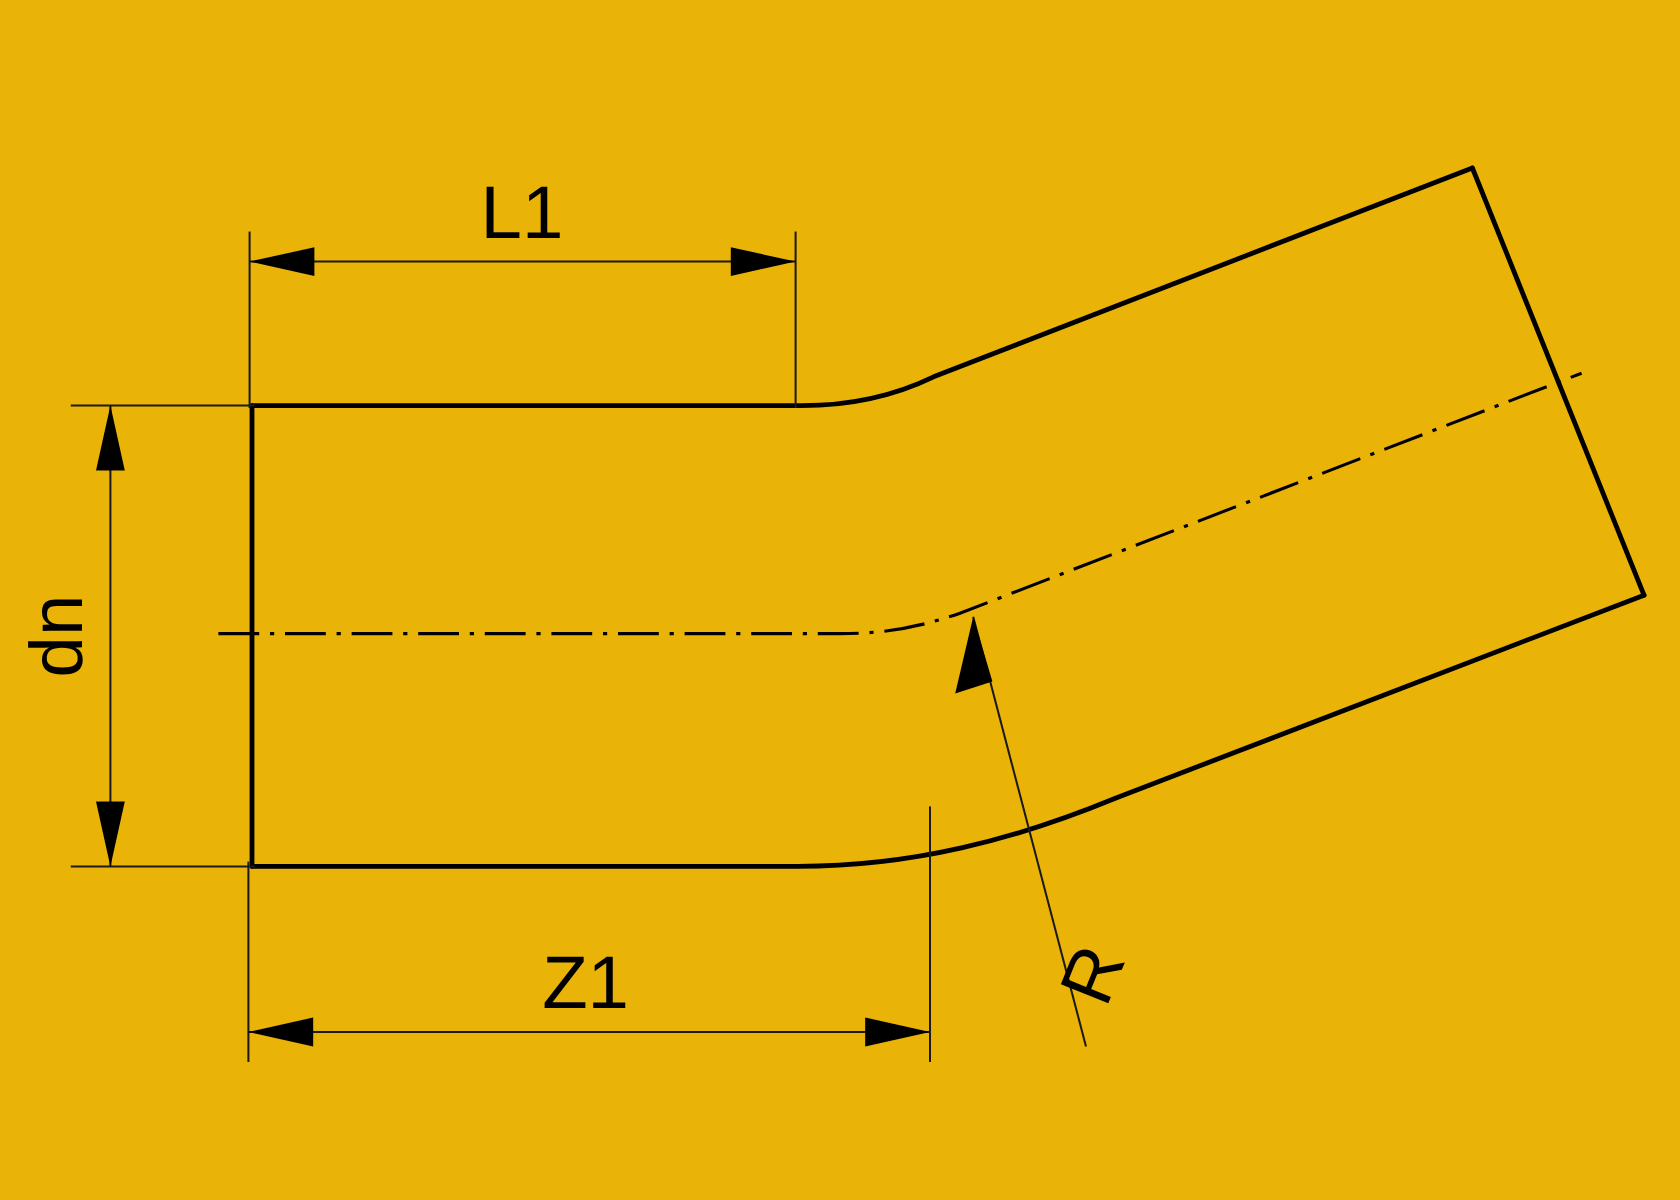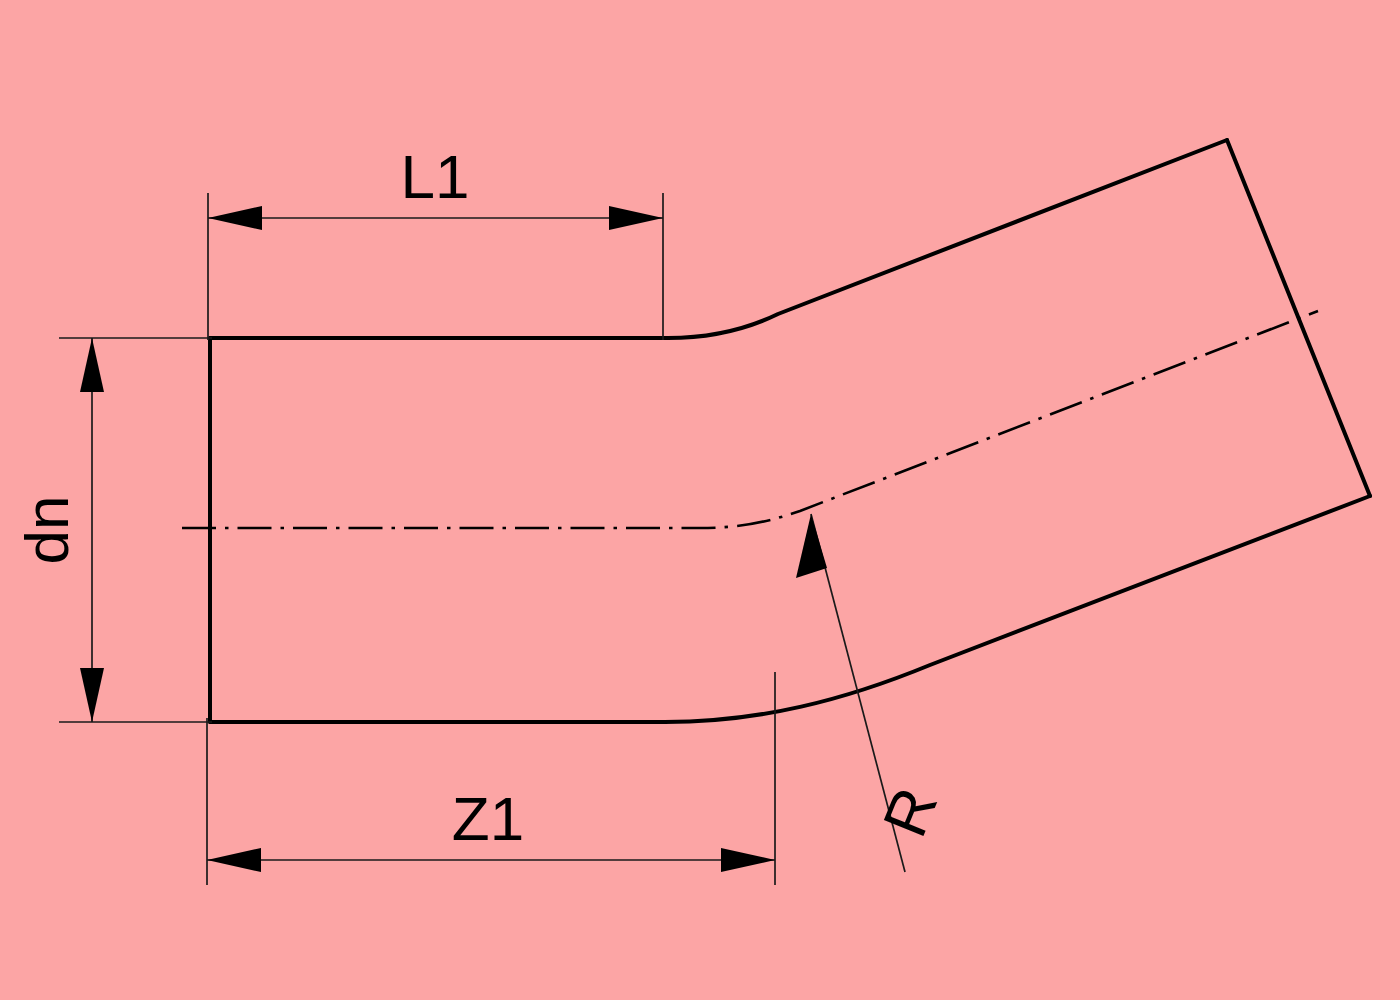--- a/index.html
+++ b/index.html
@@ -7,21 +7,21 @@
     padding: 0;
     background: #ffffff;
   }
   body {
     font-family: "Liberation Sans", sans-serif;
   }
   #drawing-root {
     position: relative;
     width: 1400px;
     height: 1000px;
-    background: #fca5a5;
+    background: #eab308;
     overflow: hidden;
   }
   #drawing-svg {
     display: block;
     width: 1400px;
     height: 1000px;
   }
   .outline {
     fill: none;
     stroke: #000000;

